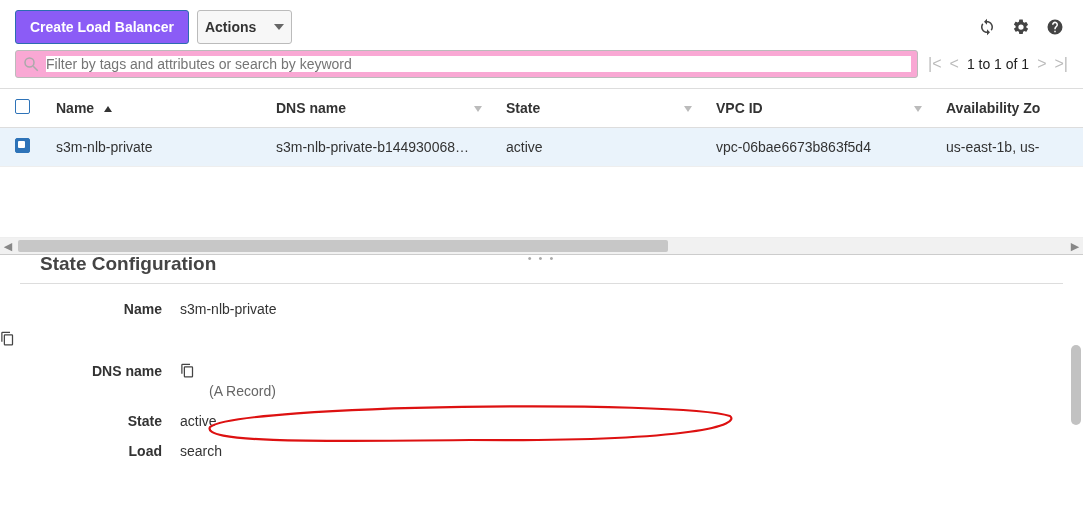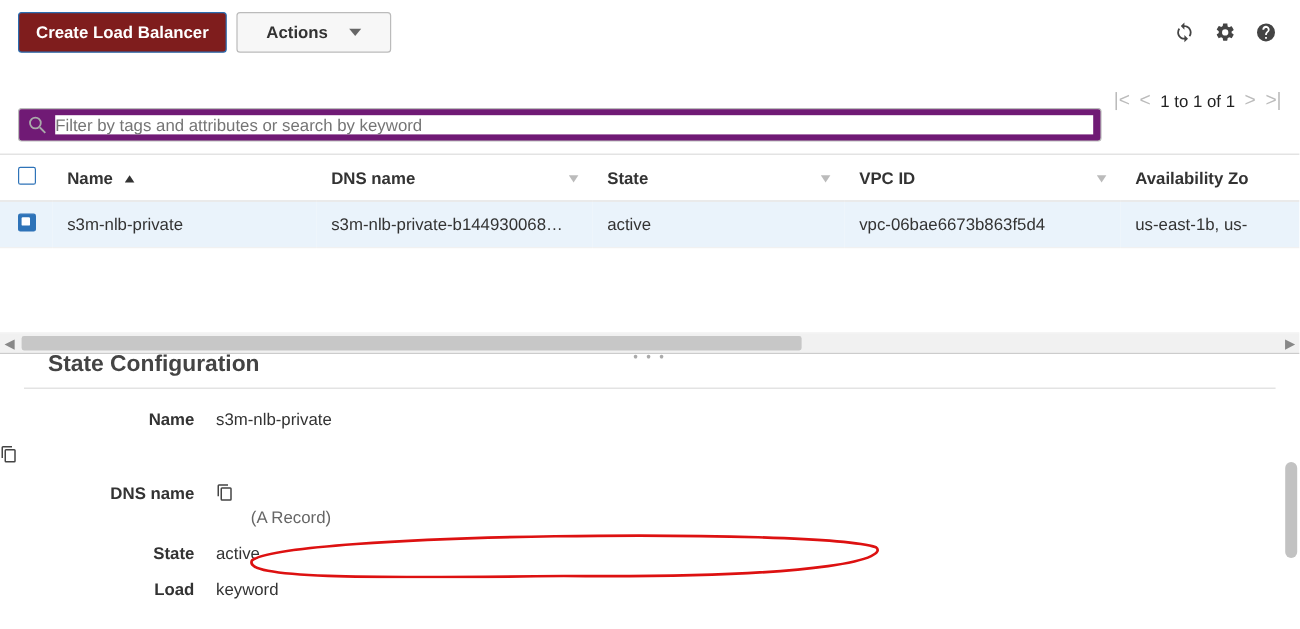--- a/index.html
+++ b/index.html
@@ -11,35 +11,35 @@
     overflow: hidden;
   }
   .container { width: 1083px; height: 524px; position: relative; }
   .toolbar {
     display: flex;
     align-items: center;
     padding: 10px 15px 6px 15px;
     gap: 8px;
   }
   .btn-primary {
-    background: #7f1d1d;
+    background: #8b5cf6;
     color: #fff;
     border: 1px solid #2b6db0;
     border-radius: 3px;
     padding: 8px 14px;
     font-weight: 700;
     font-size: 14px;
     cursor: pointer;
   }
   .btn-secondary {
     background: #f7f7f7;
     color: #333;
     border: 1px solid #bbb;
     border-radius: 3px;
-    padding: 8px 24px;
+    padding: 8px 7px;
     font-weight: 700;
     font-size: 14px;
     cursor: pointer;
     display: inline-flex;
     align-items: center;
     gap: 18px;
   }
   .spacer { flex: 1; }
   .icon-btn {
     background: none;
@@ -59,22 +59,21 @@
     padding: 0 15px 10px 15px;
     gap: 10px;
   }
   .search-wrap {
     flex: 1;
     border: 1px solid #bbb;
     border-radius: 3px;
     display: flex;
     align-items: center;
     padding: 4px 6px;
-    background: #701a75;
-    margin-top: 40px;
+    background: #f9a8d4;
   }
   .search-wrap svg { width: 18px; height: 18px; fill: #aaa; stroke:#aaa; flex: 0 0 auto; margin-right: 6px; }
   .search-input {
     border: none;
     outline: none;
     font-size: 14px;
     color: #555;
     width: 100%;
   }
   .pager { display: flex; align-items: center; gap: 8px; color: #888; }
@@ -324,21 +323,21 @@
     </div>
     <div class="kv">
       <div class="k">State</div>
       <div class="v">
             <div class="v-row">active</div>
           </div>
     </div>
     <div class="kv">
       <div class="k">Load</div>
       <div class="v">
-            <div class="v-row">keyword</div>
+            <div class="v-row">search</div>
           </div>
     </div>
 
     <div class="annot">
       <svg viewBox="0 0 540 40" preserveAspectRatio="none">
         <path d="M 10 25 C 40 2, 480 -2, 530 14 C 540 22, 500 40, 270 38 C 100 40, 2 40, 10 25 Z" fill="none" stroke="#d11" stroke-width="2.2" stroke-linejoin="round"></path>
       </svg>
     </div>
   </div>
 

